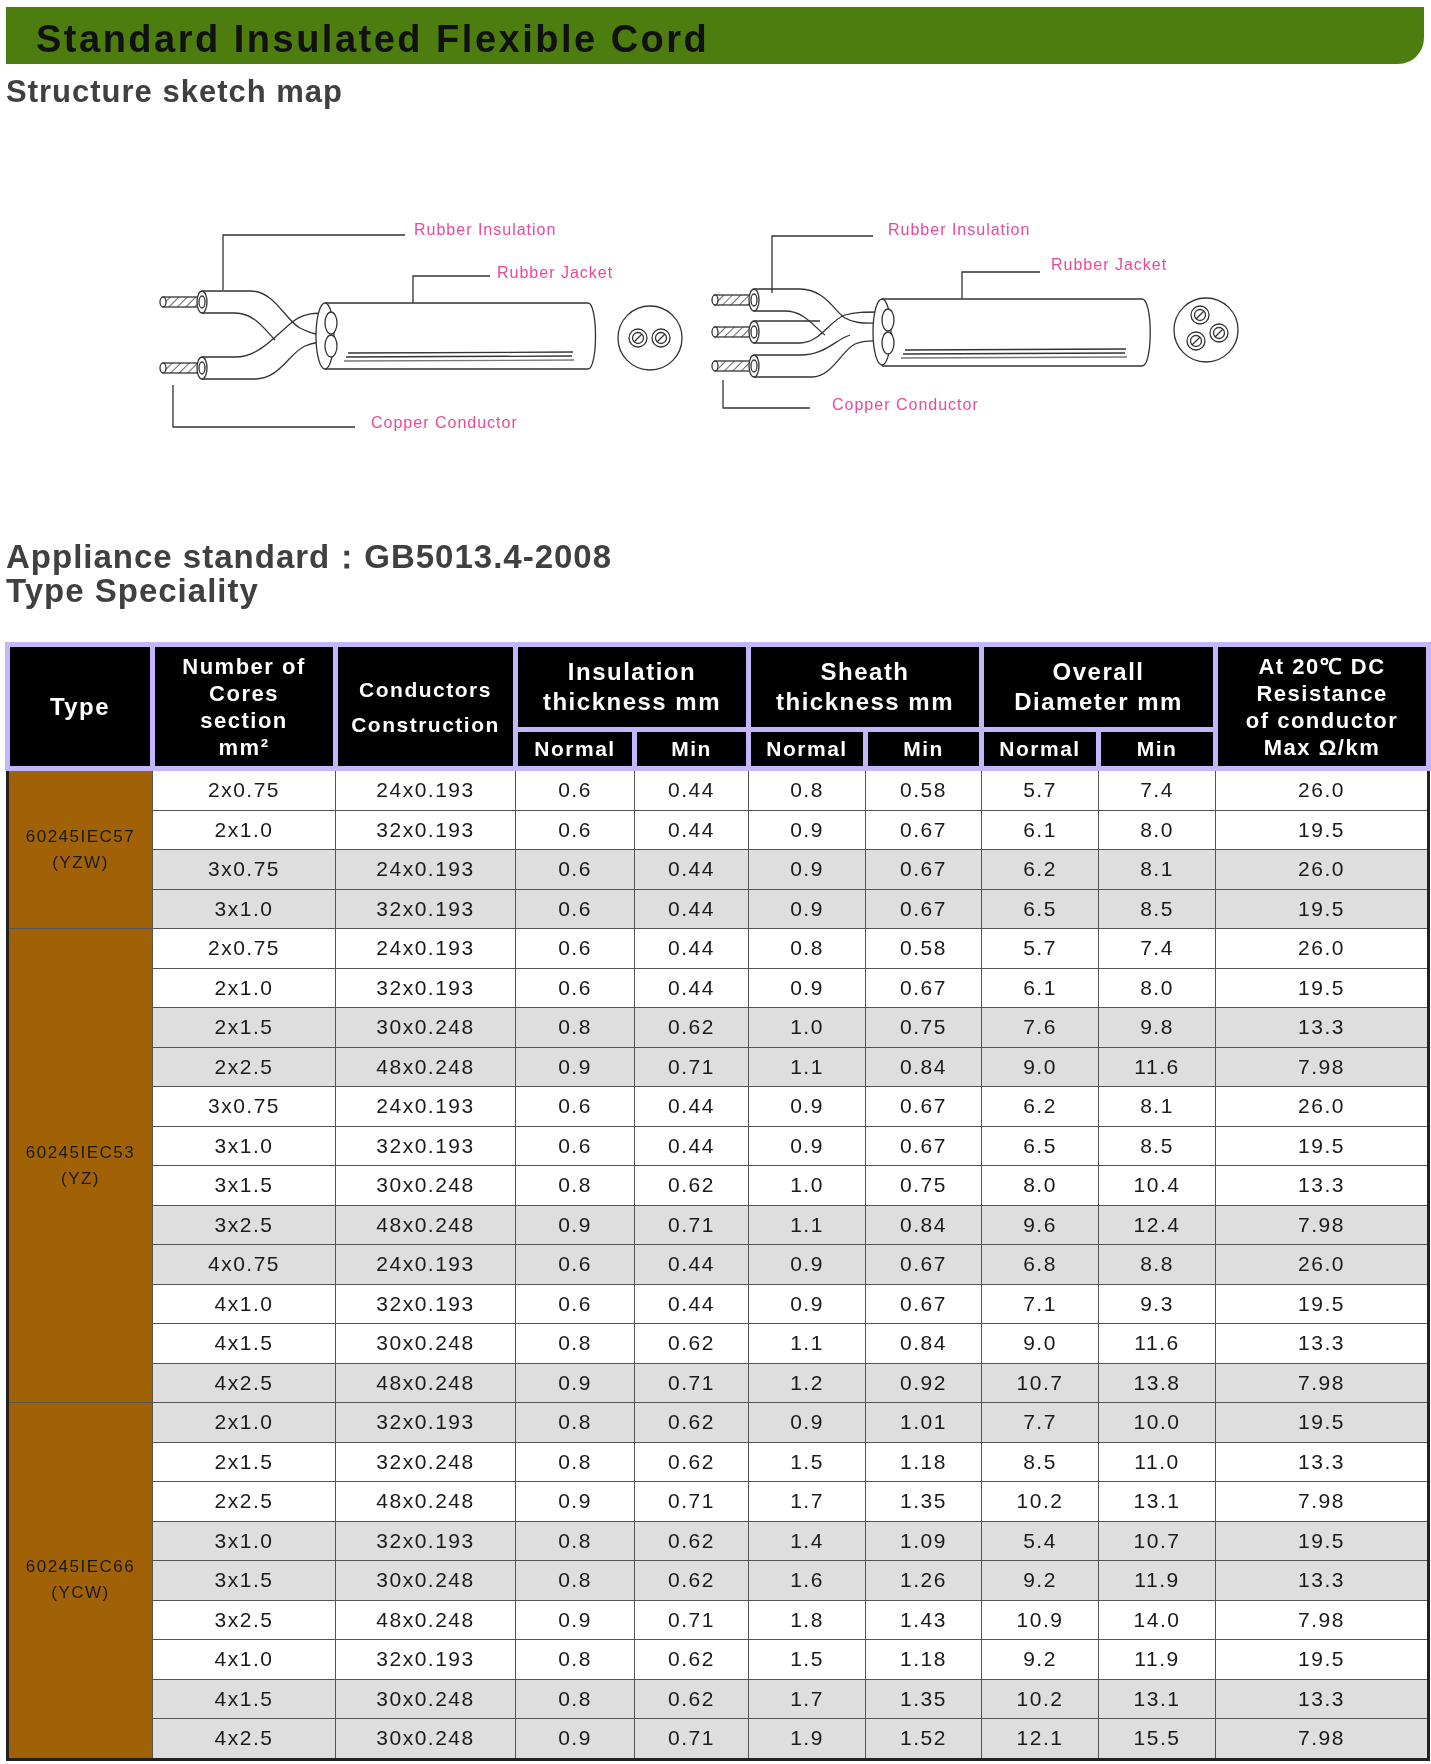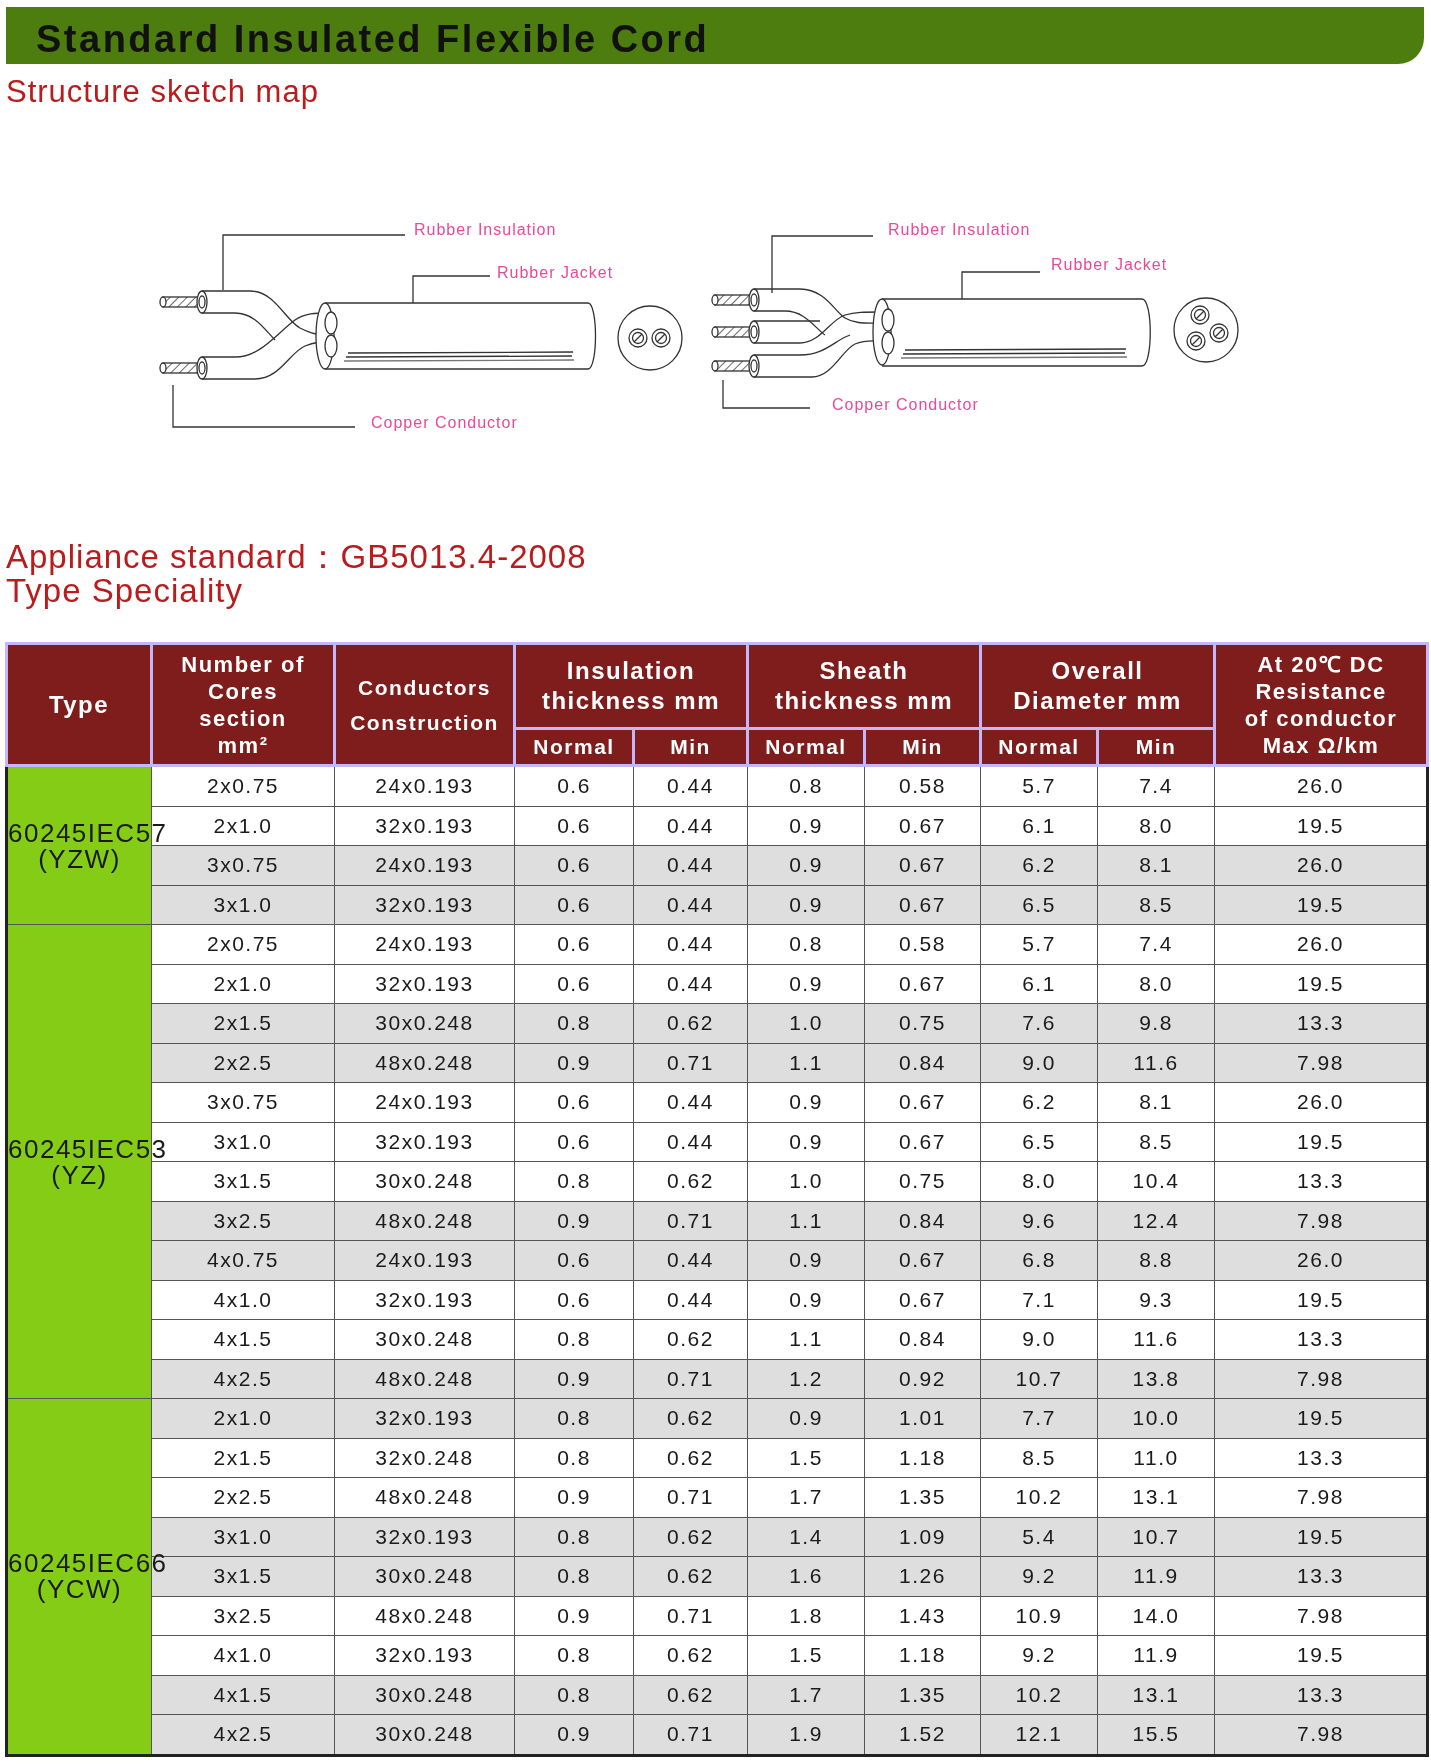--- a/index.html
+++ b/index.html
@@ -1,30 +1,30 @@
 <!DOCTYPE html>
 <html><head>
 <meta charset="utf-8">
 <style>
   html, body { margin:0; padding:0; background:#ffffff; }
   body { width:1431px; height:1764px; position:relative; overflow:hidden; font-family:"Liberation Sans", sans-serif; color:#1a1a1a; }
   .banner { position:absolute; left:6px; top:7px; width:1418px; height:57px; background:#4d7c0f; border-radius:0 0 26px 0; }
   .banner-title { position:absolute; left:30px; top:11px; font-size:38px; font-weight:bold; letter-spacing:2.5px; color:#111; white-space:nowrap; }
-  .h2 { position:absolute; left:6px; font-size:33px; font-weight:normal; color:#b91c1c; letter-spacing:1px; white-space:nowrap; }
+  .h2 { position:absolute; left:6px; font-size:33px; font-weight:bold; color:#404040; letter-spacing:1px; white-space:nowrap; }
   .diagram { position:absolute; left:0; top:160px; width:1431px; height:340px; }
   .diagram svg { position:absolute; left:0; top:0; }
   .lbl { position:absolute; font-size:16px; letter-spacing:1px; color:#ec4899; white-space:nowrap; }
   table.spec { position:absolute; left:5px; top:642px; width:1421px; border-collapse:collapse; table-layout:fixed; border:3px solid #222; }
-  table.spec th { background:#7f1d1d; color:#fff; font-weight:bold; border:3px solid #c4b5fd; text-align:center; padding:0; letter-spacing:1.5px; }
+  table.spec th { background:#000000; color:#fff; font-weight:bold; border:5px solid #c4b5fd; text-align:center; padding:0; letter-spacing:1.5px; }
   table.spec th.big { font-size:24px; line-height:30px; }
   table.spec th.mid { font-size:22px; line-height:27px; }
   table.spec th.sub { font-size:21px; height:34px; }
   table.spec td { border:1px solid #555; text-align:center; font-size:21px; letter-spacing:1.5px; height:38.5px; padding:0; color:#1a1a1a; background:#fff; }
   table.spec tr.g td.v { background:#dedede; }
-  table.spec td.type { background:#84cc16; font-size:26px; line-height:26px; letter-spacing:1.5px; }
+  table.spec td.type { background:#a16207; font-size:17px; line-height:26px; letter-spacing:1.5px; }
 </style>
 </head>
 <body>
 
 <div class="banner">
   <div class="banner-title">Standard Insulated  Flexible Cord</div>
 </div>
 <div class="h2" style="top:74px;font-size:31px;">Structure sketch map</div>
 
 <div class="diagram">

